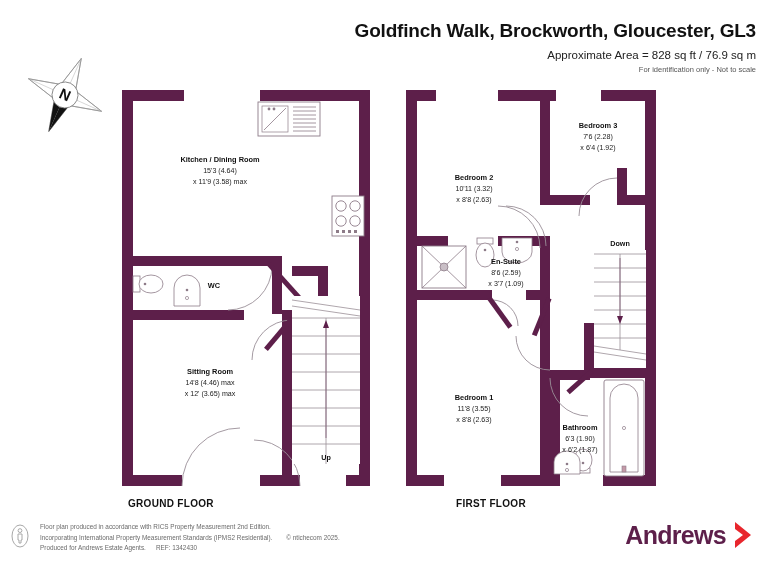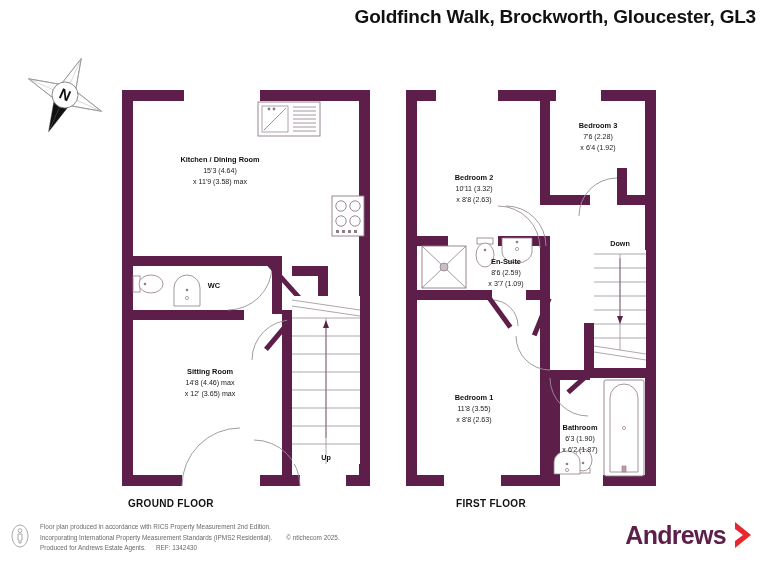--- a/index.html
+++ b/index.html
@@ -4,21 +4,21 @@
 <style>
   html,body{margin:0;padding:0;}
   body{
     width:768px;height:576px;background:#ffffff;
     font-family:"Liberation Sans", sans-serif;
     color:#1a1a1a;position:relative;overflow:hidden;
   }
   .page{position:absolute;inset:0;}
 
   
-  .header{position:absolute;right:12px;top:6px;text-align:right;}
+  .header{position:absolute;right:12px;top:20px;text-align:right;}
   .title{font-size:19px;font-weight:bold;letter-spacing:-0.2px;color:#111;}
   .area{font-size:11.5px;color:#222;margin-top:7px;}
   .notice{font-size:7.5px;color:#555;margin-top:4px;}
 
   
   .compass{position:absolute;left:22px;top:52px;width:86px;height:86px;}
 
   
   .plan{position:absolute;}
   #ground-plan{left:110px;top:78px;width:280px;height:420px;}
@@ -49,20 +49,22 @@
   .rm-dim{font-size:7.1px;fill:#222;}
   .stair-lbl{font-size:7.2px;font-weight:bold;fill:#111;}
 </style>
 </head>
 <body>
 
 <div class="page">
 
   <div class="header">
     <div class="title">Goldfinch Walk, Brockworth, Gloucester, GL3</div>
+    <div class="area">Approximate Area = 828 sq ft / 76.9 sq m</div>
+    <div class="notice">For identification only - Not to scale</div>
   </div>
 
   <div class="compass">
     <svg viewBox="0 0 86 86" width="86" height="86">
       <g transform="rotate(24 43 43)">
 
         <path d="M43 3 L51 35 L83 43 L51 51 L43 83 L35 51 L3 43 L35 35 Z" fill="#ffffff" stroke="#7a7a7a" stroke-width="0.7"></path>
 
         <path d="M43 3 L35 35 M43 3 L51 35 M83 43 L51 35 M83 43 L51 51
                  M43 83 L51 51 M43 83 L35 51 M3 43 L35 51 M3 43 L35 35" stroke="#9b9b9b" stroke-width="0.5" fill="none"></path>

